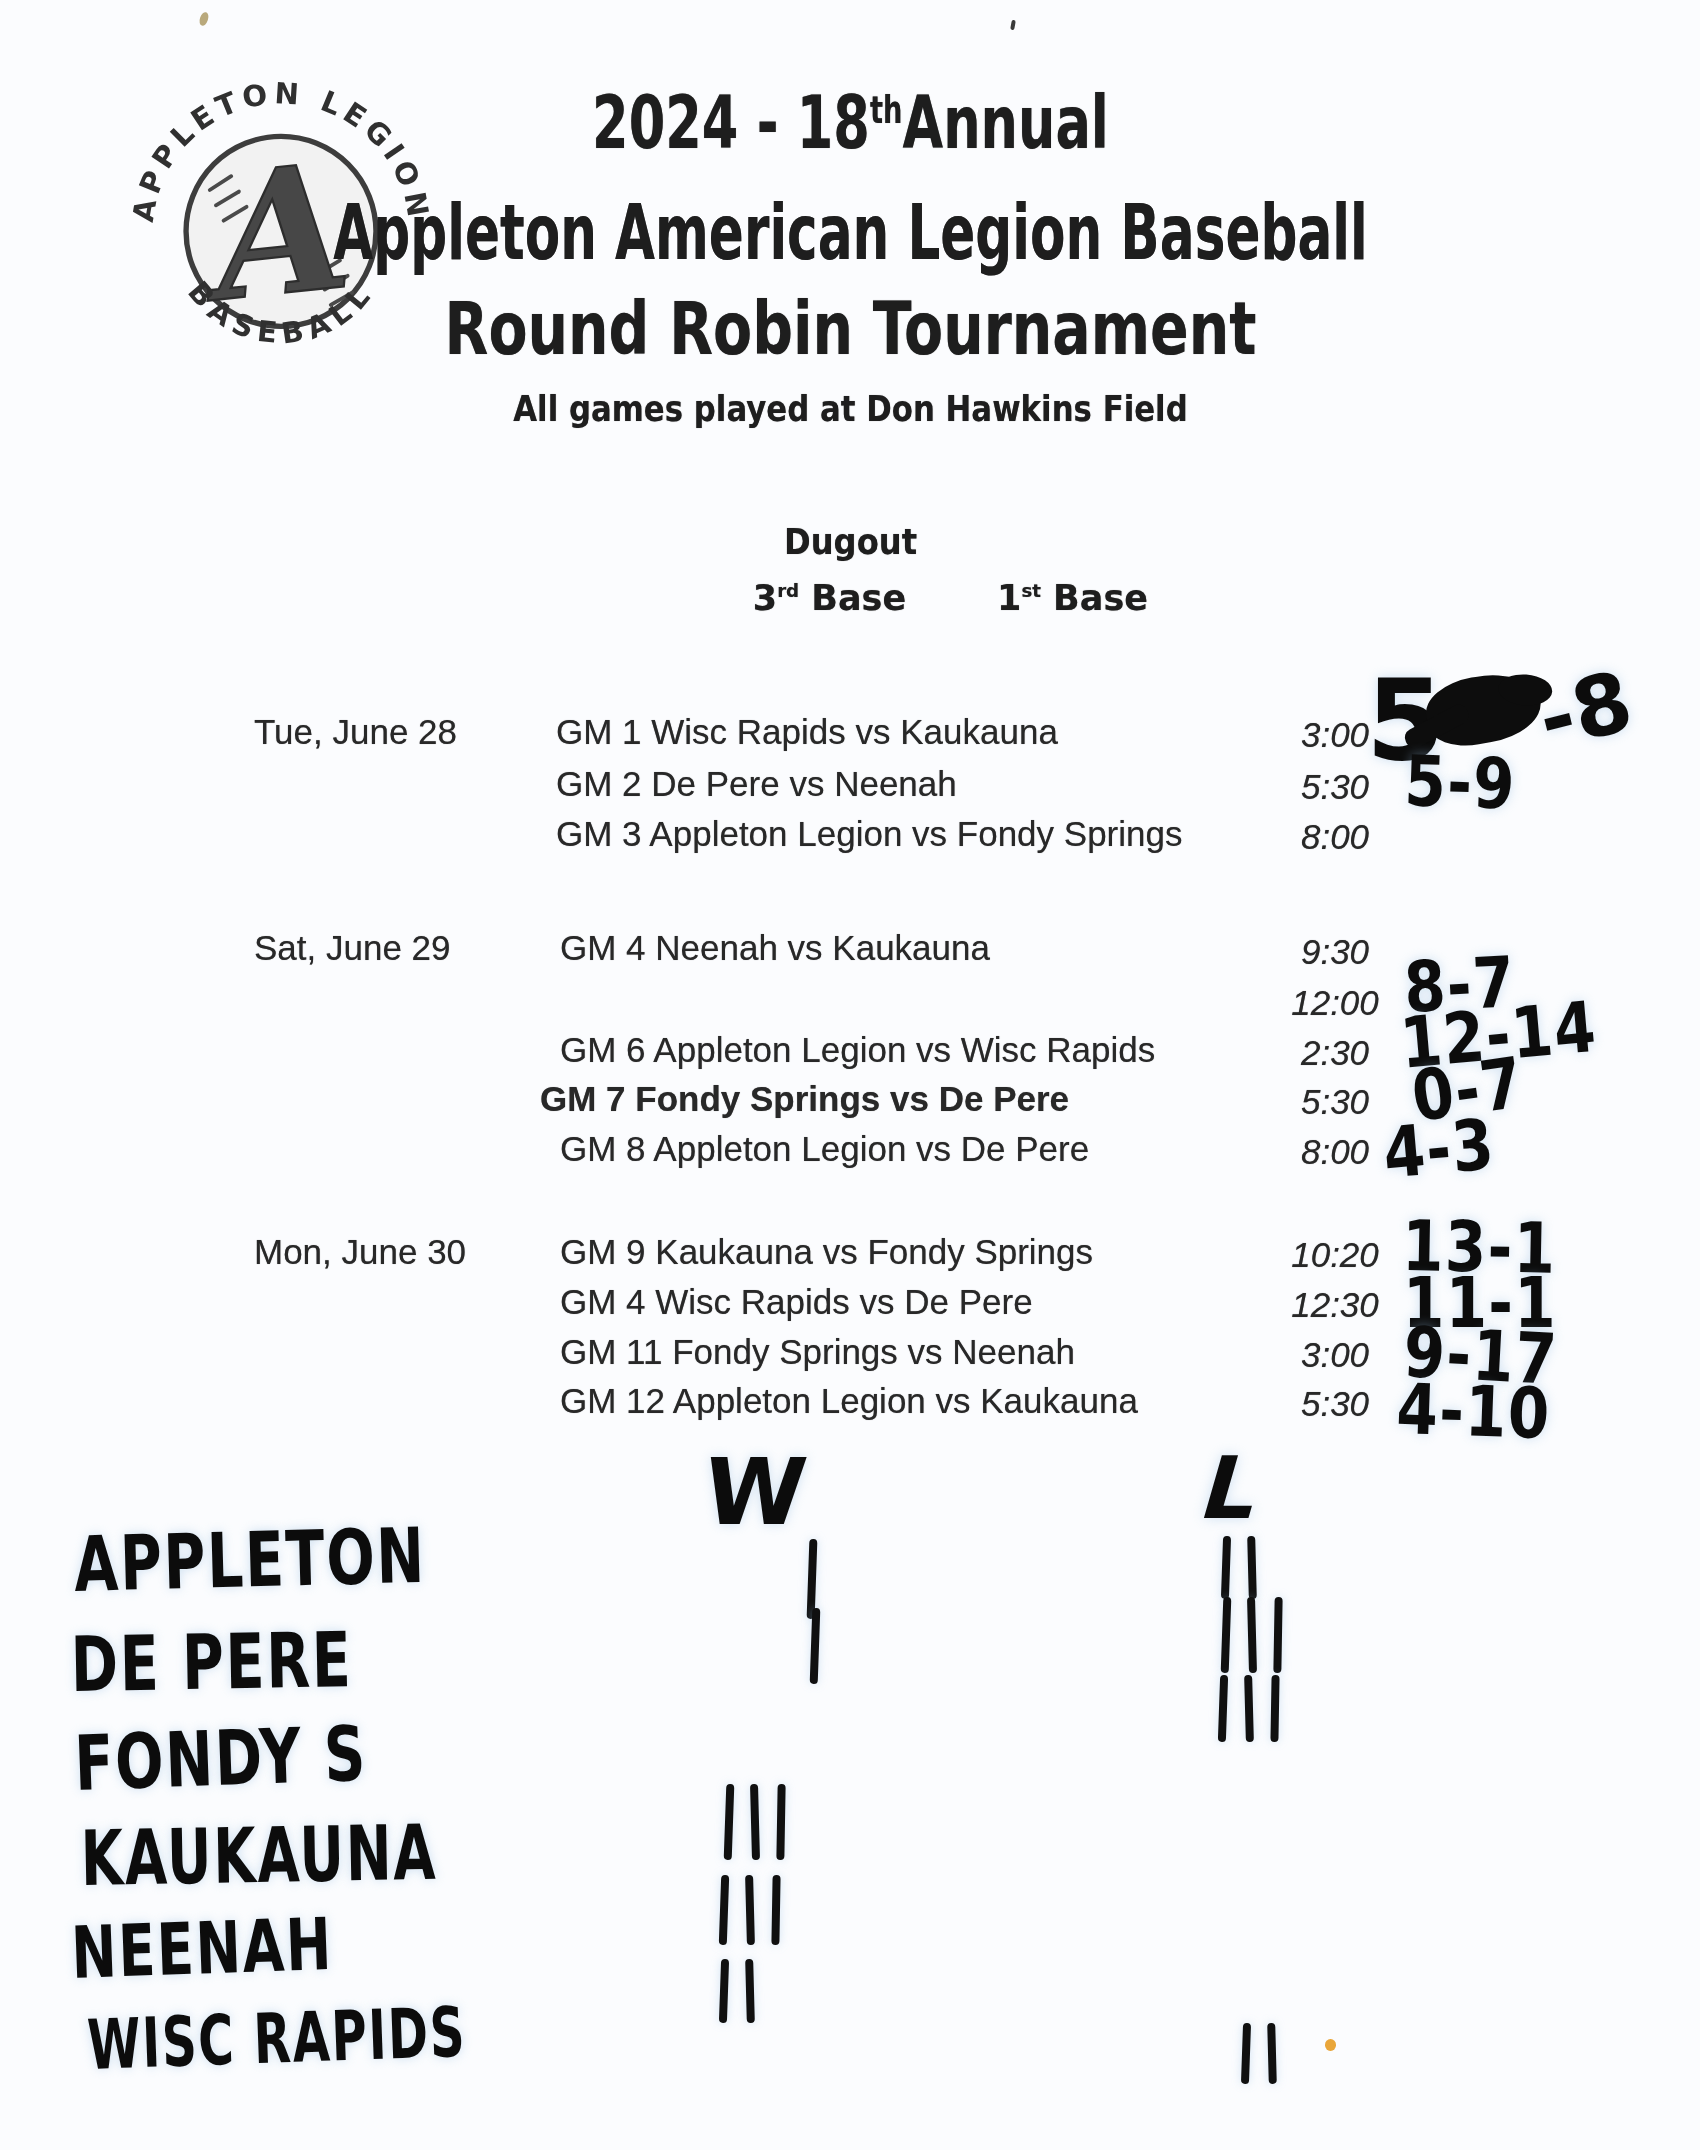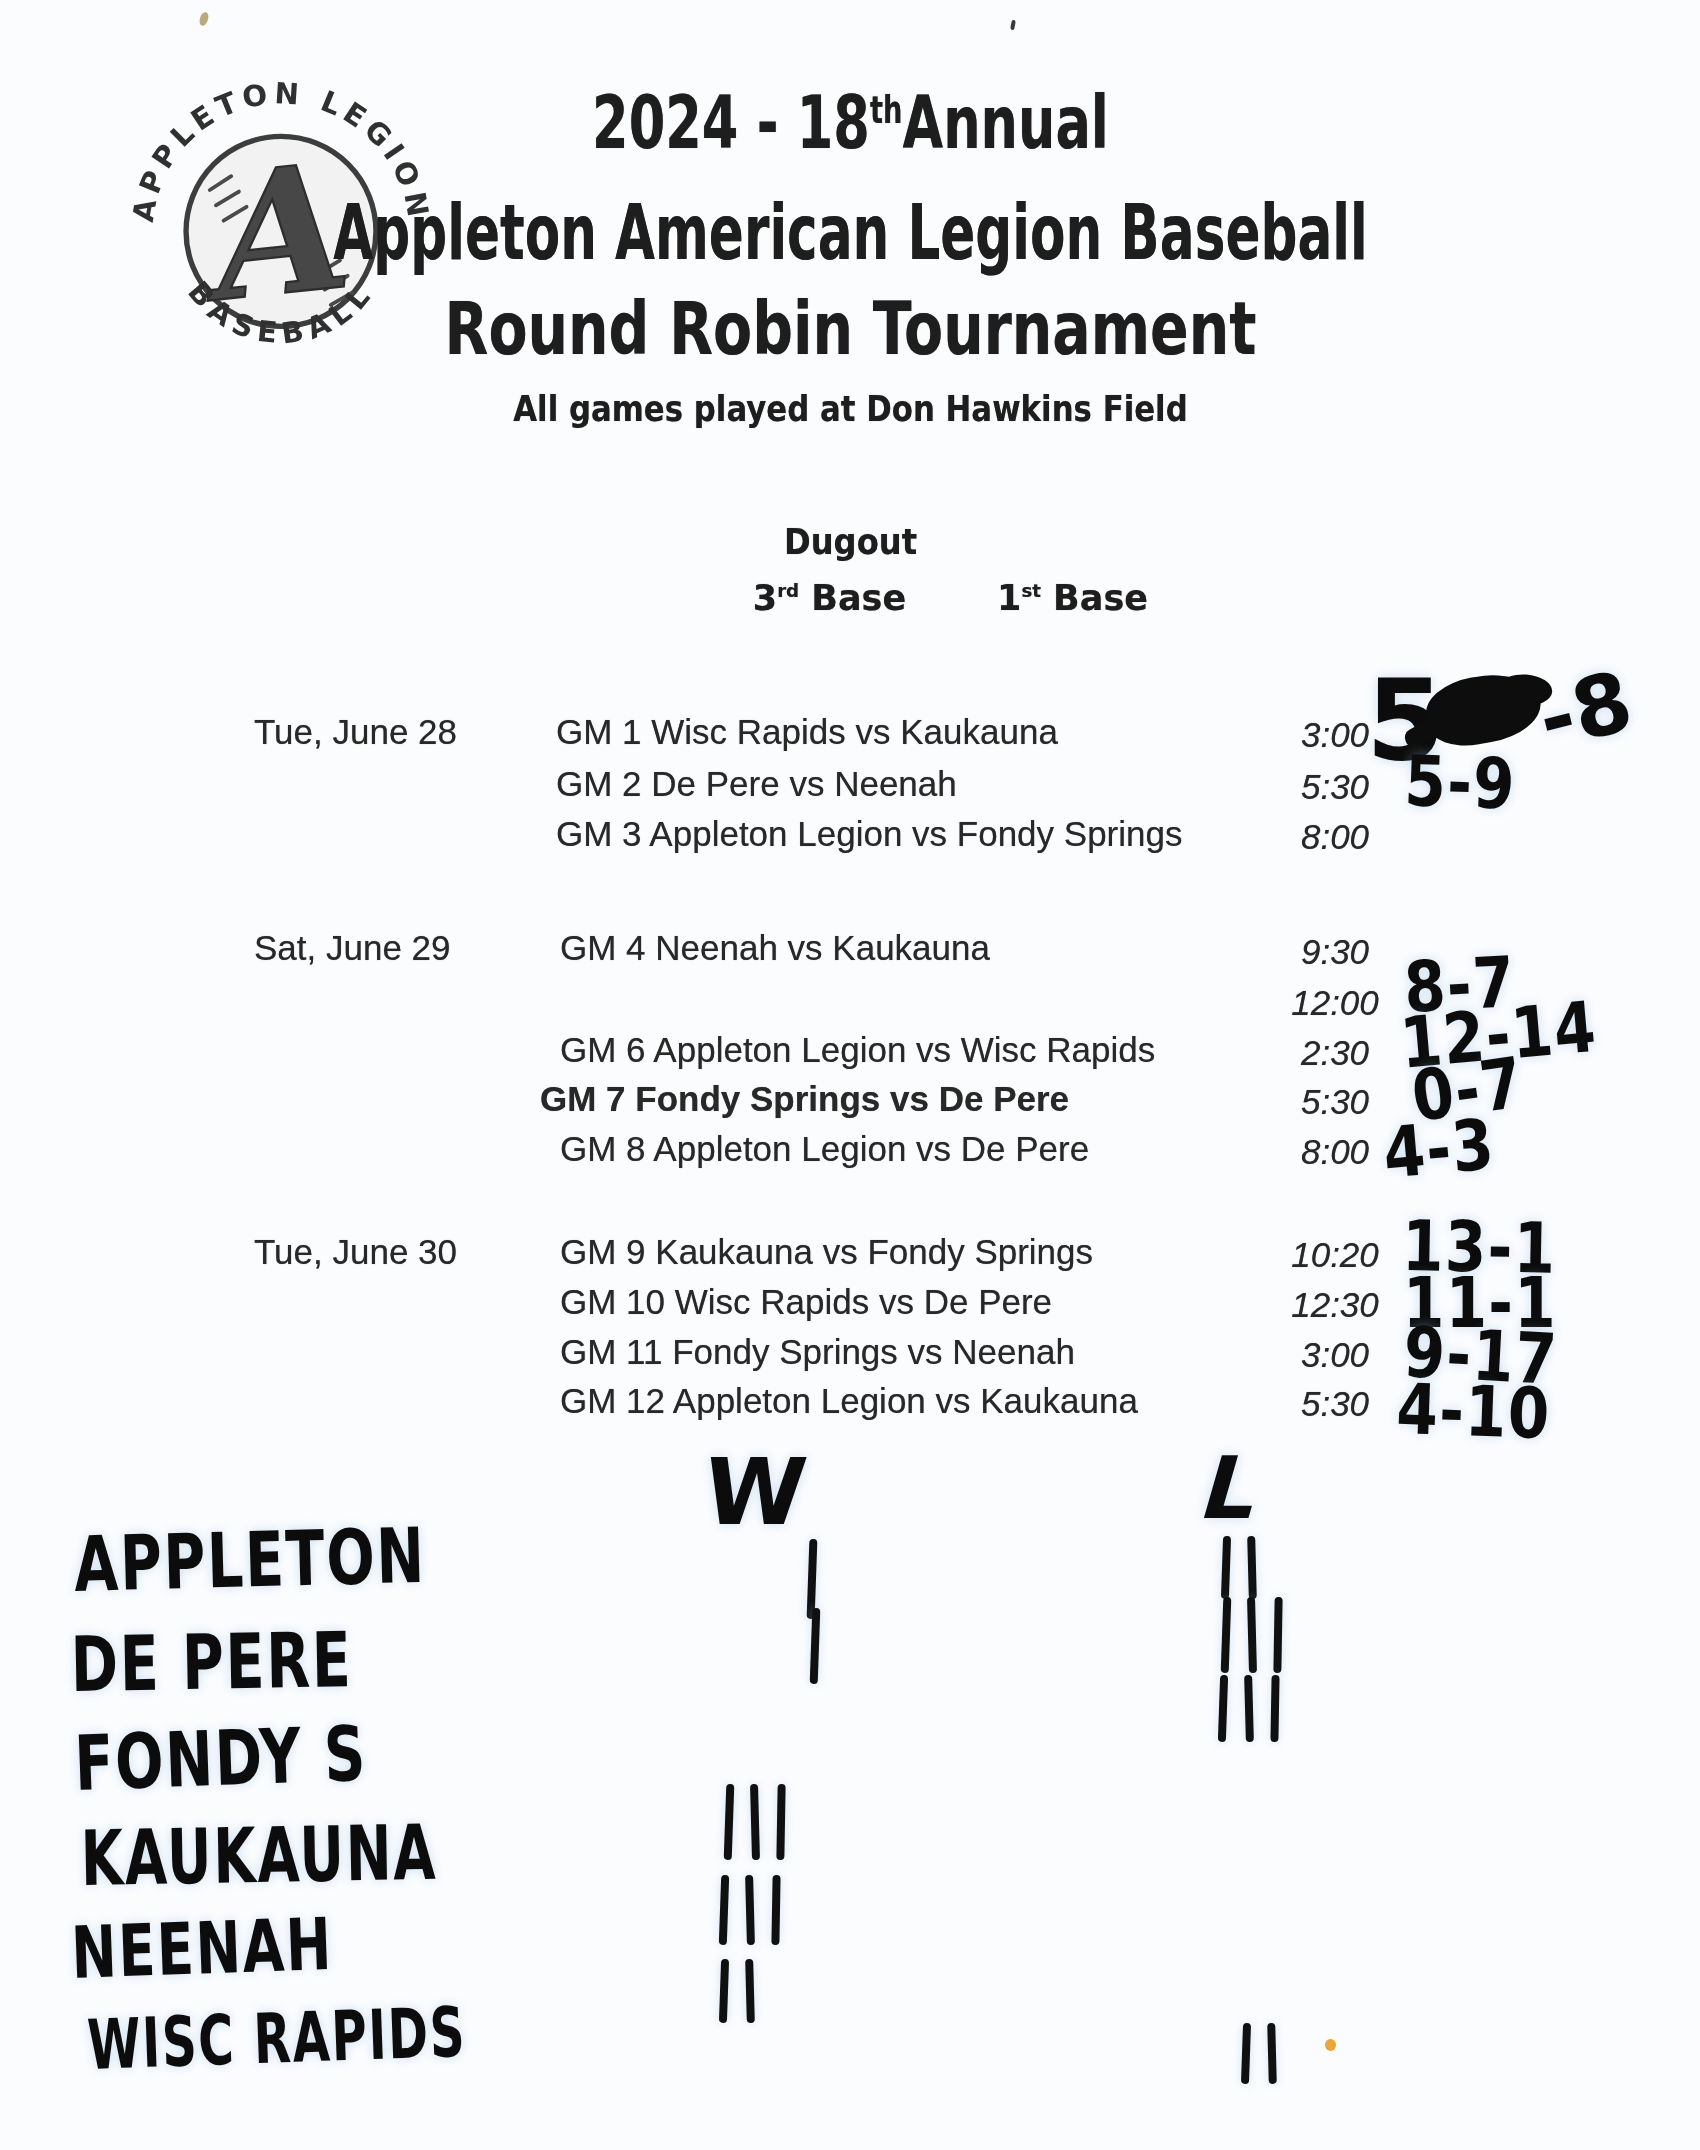--- a/index.html
+++ b/index.html
@@ -166,24 +166,24 @@
   <div class="pr" style="left:540px;top:1079px;font-weight:bold;">GM 7 Fondy Springs vs De Pere</div>
   <div class="pr time" style="left:1270px;top:1082px;">5:30</div>
   <div class="pr" style="left:560px;top:1129px;">GM 8 Appleton Legion vs De Pere</div>
   <div class="pr time" style="left:1270px;top:1132px;">8:00</div>
 
   <div class="hw hs g5">8-7</div>
   <div class="hw hs g6">12-14</div>
   <div class="hw hs g7">0-7</div>
   <div class="hw hs g8">4-3</div>
 
-  <div class="pr" style="left:254px;top:1232px;">Tue, June 30</div>
+  <div class="pr" style="left:254px;top:1232px;">Mon, June 30</div>
   <div class="pr" style="left:560px;top:1232px;">GM 9 Kaukauna vs Fondy Springs</div>
   <div class="pr time" style="left:1270px;top:1235px;">10:20</div>
-  <div class="pr" style="left:560px;top:1282px;">GM 10 Wisc Rapids vs De Pere</div>
+  <div class="pr" style="left:560px;top:1282px;">GM 4 Wisc Rapids vs De Pere</div>
   <div class="pr time" style="left:1270px;top:1285px;">12:30</div>
   <div class="pr" style="left:560px;top:1332px;">GM 11 Fondy Springs vs Neenah</div>
   <div class="pr time" style="left:1270px;top:1335px;">3:00</div>
   <div class="pr" style="left:560px;top:1381px;">GM 12 Appleton Legion vs Kaukauna</div>
   <div class="pr time" style="left:1270px;top:1384px;">5:30</div>
 
   <div class="hw hs g9">13-1</div>
   <div class="hw hs g10">11-1</div>
   <div class="hw hs g11">9-17</div>
   <div class="hw hs g12">4-10</div>

